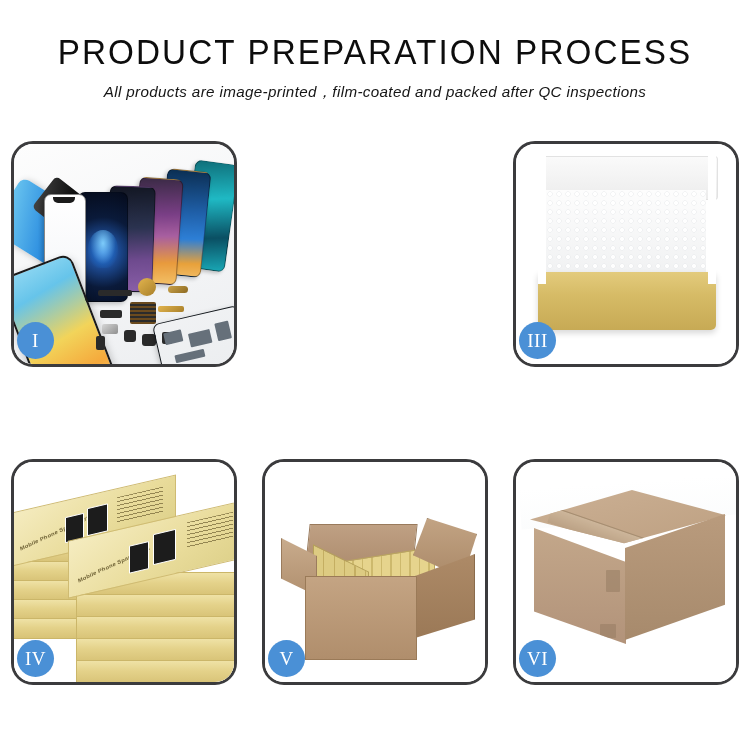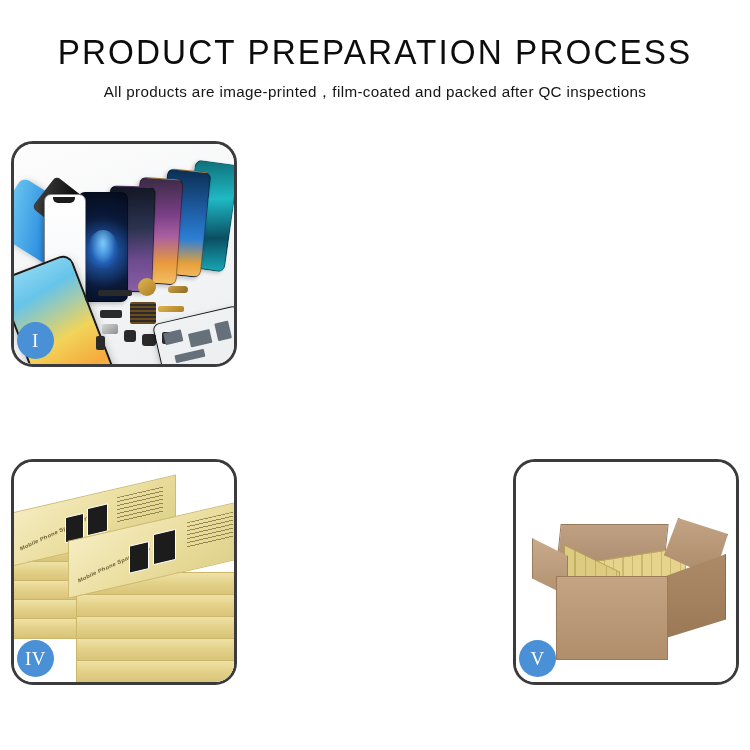--- a/index.html
+++ b/index.html
@@ -30,20 +30,21 @@
     white-space: nowrap;
     transform: scaleX(0.95);
   }
   .page-subtitle {
     margin-top: 11px;
     font-size: 15.2px;
     font-weight: 400;
     letter-spacing: 0.35px;
     color: #151515;
     white-space: nowrap;
+    font-style: italic;
   }
 
   
   .grid {
     position: absolute;
     left: 11px;
     top: 141px;
     width: 728px;
   }
   .row {
@@ -363,20 +364,31 @@
             <div class="lb-dot" style="left:32px;top:16px;width:22px;height:14px;"></div>
             <div class="lb-dot" style="left:60px;top:12px;width:14px;height:18px;"></div>
             <div class="lb-dot" style="left:14px;top:34px;width:30px;height:8px;"></div>
           </div>
         </div>
       </div>
       <div class="badge">I</div>
     </div>
 
 
+    <div class="panel">
+      <div class="panel-inner p3">
+        <div class="box3-flapback"></div>
+        <div class="box3-foam"></div>
+        <div class="box3-tray">
+          
+        </div>
+        <div class="box3-wall"></div>
+      </div>
+      <div class="badge">III</div>
+    </div>
 
   </div>
 
   <div class="row">
 
     <div class="panel">
       <div class="panel-inner p4">
         <div class="stack">
 
           <div class="ybox" style="left:-6px;top:62px;width:122px;height:19px;"></div>
@@ -417,15 +429,31 @@
           <div class="c5-contents2"></div>
           <div class="c5-flap-left"></div>
           <div class="c5-flap-right"></div>
           <div class="c5-side"></div>
           <div class="c5-front"></div>
         </div>
       </div>
       <div class="badge">V</div>
     </div>
 
+    <div class="panel">
+      <div class="panel-inner p6">
+        <div class="c6">
+          <div class="c6-film"></div>
+          <div class="c6-top">
+            <div class="c6-tape"></div>
+          </div>
+          <div class="c6-left">
+            <div class="c6-tab" style="left:72px;top:42px;width:14px;height:22px;"></div>
+            <div class="c6-tab" style="left:66px;top:96px;width:16px;height:14px;"></div>
+          </div>
+          <div class="c6-right"></div>
+        </div>
+      </div>
+      <div class="badge">VI</div>
+    </div>
 
   </div>
 </div>
 
 </body></html>

